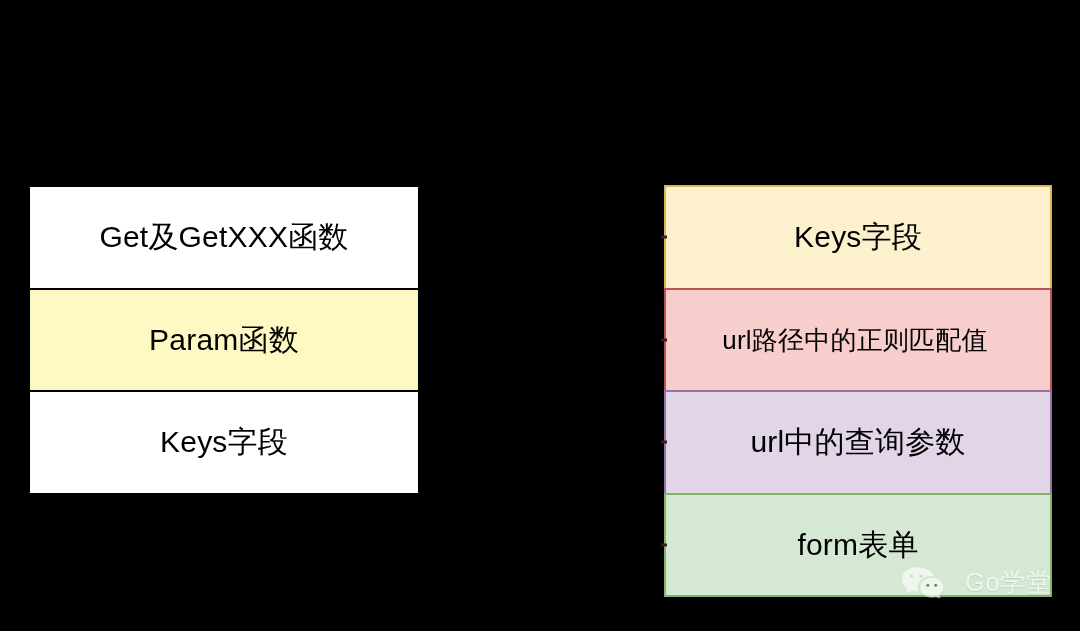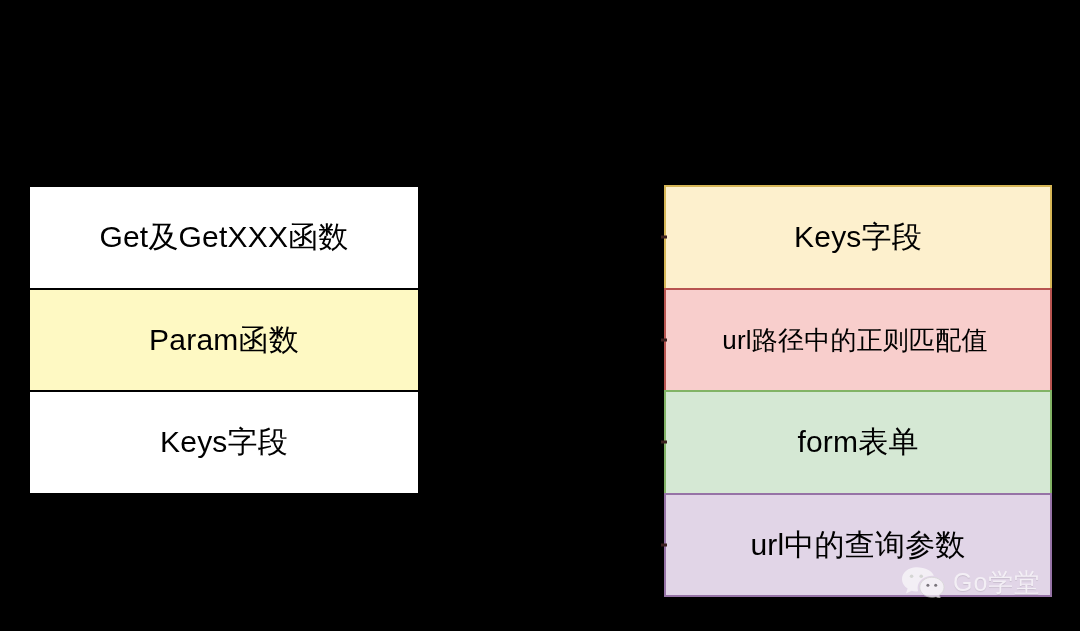--- a/index.html
+++ b/index.html
@@ -89,21 +89,21 @@
     background: #3b1f1f;
   }
 
   
   #watermark {
     position: absolute;
     left: 901px;
     top: 566px;
     display: flex;
     align-items: center;
-    gap: 8px;
+    gap: 20px;
     opacity: 0.62;
     pointer-events: none;
   }
   #watermark .wm-text {
     font-size: 25px;
     color: #ffffff;
     line-height: 1;
     letter-spacing: 1px;
     text-shadow: 0 1px 1px rgba(0,0,0,0.18);
   }
@@ -128,27 +128,27 @@
 
   <div class="table" id="right-table">
     <div class="row" id="r-row-1" style="background: rgb(253, 240, 205); border-color: rgb(214, 182, 86);">
       <span class="arrow-stub"></span>
       <span class="row-label">Keys字段</span>
     </div>
     <div class="row overflow" id="r-row-2" style="background: rgb(248, 206, 204); border-color: rgb(184, 84, 80);">
       <span class="arrow-stub"></span>
       <span class="row-label">url路径中的正则匹配值</span>
     </div>
+    <div class="row" id="r-row-3" style="background: rgb(225, 213, 231); border-color: rgb(150, 115, 166);">
+      <span class="arrow-stub"></span>
+      <span class="row-label">url中的查询参数</span>
+    </div>
     <div class="row" id="r-row-4" style="background: rgb(213, 232, 212); border-color: rgb(130, 179, 102);">
       <span class="arrow-stub"></span>
       <span class="row-label">form表单</span>
-    </div>
-    <div class="row" id="r-row-3" style="background: rgb(225, 213, 231); border-color: rgb(150, 115, 166);">
-      <span class="arrow-stub"></span>
-      <span class="row-label">url中的查询参数</span>
     </div>
   </div>
 
   <div id="watermark">
     <span>
       <svg width="44" height="32" viewBox="0 0 44 32" aria-hidden="true">
 
         <path d="M15.5 1.2C7.4 1.2 1 6.6 1 13.2c0 3.8 2.2 7.2 5.6 9.4l-1.6 5 5.5-2.9c1.6.5 3.3.7 5 .7
                  .6 0 1.1 0 1.7-.1-.4-1.1-.6-2.3-.6-3.5 0-6.7 6.6-12.1 14.8-12.1.5 0 1 0 1.5.1
                  C31.5 5.1 24.3 1.2 15.5 1.2z" fill="#ffffff"></path>

